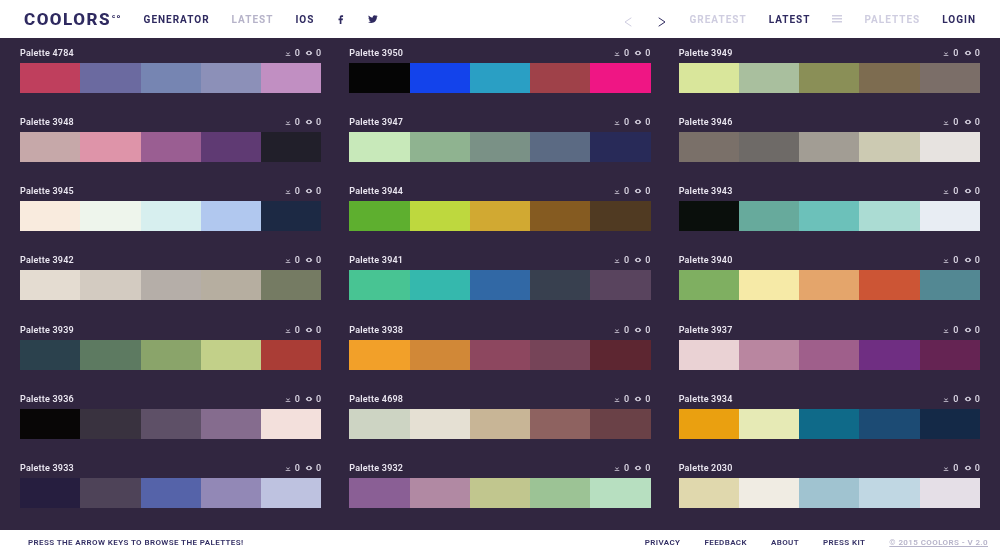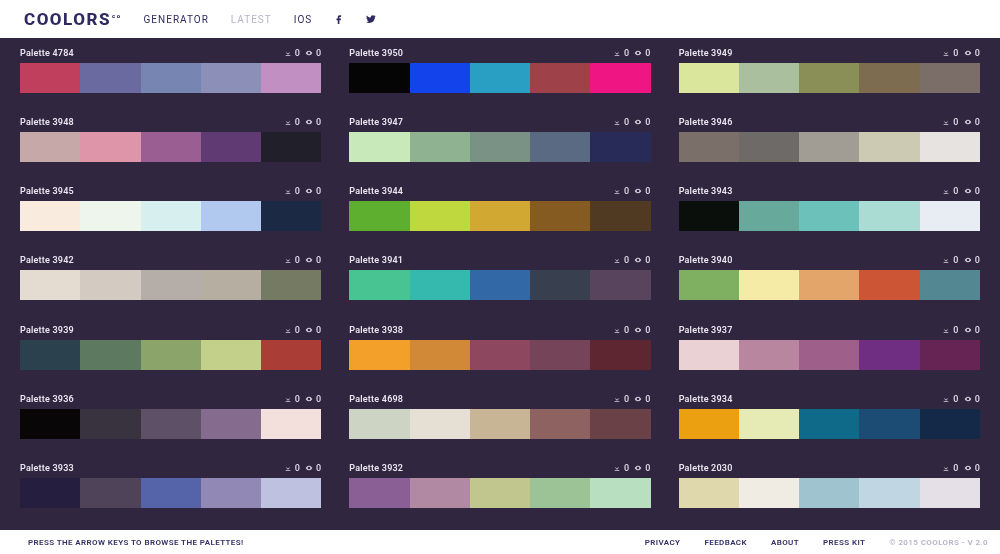--- a/index.html
+++ b/index.html
@@ -17,21 +17,21 @@
     display: flex;
     align-items: center;
     padding: 0 24px;
     justify-content: space-between;
     background: #fff;
   }
   .header-left { display: flex; align-items: center; gap: 22px; }
   .logo { font-size: 17px; font-weight: 800; letter-spacing: 1.5px; color: #2f2a60; position: relative; }
   .logo sup { font-size: 6px; vertical-align: super; margin-left: 1px; }
   .nav-link {
-    font-size: 10px; font-weight: 400; letter-spacing: 1px;
+    font-size: 10px; font-weight: 700; letter-spacing: 1px;
     color: #2f2a60; cursor: pointer;
   }
   .nav-link.dim { color: #b6b3c9; }
   .social-icon { width: 10px; height: 10px; fill: #2f2a60; cursor: pointer; }
   .header-right { display: flex; align-items: center; gap: 22px; }
   .arrow-btn { width: 12px; height: 12px; cursor: pointer; }
   .arrow-btn svg { stroke: #2f2a60; fill: none; stroke-width: 2; }
   .arrow-btn.dim svg { stroke: #cfcde0; }
   .text-action { font-size: 10px; font-weight: 700; letter-spacing: 1px; color: #2f2a60; cursor: pointer; }
   .text-action.dim { color: #cfcde0; }
@@ -73,38 +73,55 @@
     position: absolute;
     bottom: 0; left: 0; right: 0;
     font-size: 8px;
     letter-spacing: 0.4px;
     color: #343065;
     font-weight: 600;
     margin-left: 16px;
   }
   .footer-right { display: flex; gap: 24px; align-items: center; }
   .footer-link { cursor: pointer; }
-  .copy { color: #b6b3c9; }
+  .copy { color: #b6b3c9; text-decoration: underline; }
 </style>
 </head>
 <body>
 
 <div class="header">
   <div class="header-left">
     <div class="logo"><span>COOLORS</span><sup>co</sup></div>
     <span class="nav-link">GENERATOR</span>
     <span class="nav-link dim">LATEST</span>
     <span class="nav-link">IOS</span>
     <svg class="social-icon" viewBox="0 0 24 24">
         <path d="M13 3h4v4h-3c-.6 0-1 .4-1 1v3h4l-1 4h-3v9h-4v-9H6v-4h3V7c0-2.2 1.8-4 4-4z"></path>
       </svg>
     <svg class="social-icon" viewBox="0 0 24 24">
         <path d="M23 4.9c-.8.4-1.7.6-2.6.7.9-.6 1.6-1.4 2-2.5-.9.5-1.9.9-2.9 1.1C18.6 3.3 17.4 2.8 16 2.8c-2.6 0-4.7 2.1-4.7 4.7 0 .4 0 .7.1 1.1C7.7 8.4 4.1 6.5 1.7 3.6c-.4.7-.6 1.5-.6 2.4 0 1.6.8 3.1 2.1 3.9-.8 0-1.5-.2-2.1-.6v.1c0 2.3 1.6 4.2 3.8 4.6-.4.1-.8.2-1.3.2-.3 0-.6 0-.9-.1.6 1.9 2.4 3.3 4.5 3.3-1.6 1.3-3.7 2-6 2-.4 0-.8 0-1.1-.1 2.1 1.4 4.7 2.2 7.4 2.2 8.9 0 13.8-7.4 13.8-13.8v-.6c.9-.7 1.7-1.5 2.3-2.5z"></path>
       </svg>
   </div>
+  <div class="header-right">
+    <span class="arrow-btn dim"><svg viewBox="0 0 24 24">
+          <polyline points="18 4 6 12 18 20" stroke-linecap="round" stroke-linejoin="round"></polyline>
+        </svg></span>
+    <span class="arrow-btn"><svg viewBox="0 0 24 24">
+          <polyline points="6 4 18 12 6 20" stroke-linecap="round" stroke-linejoin="round"></polyline>
+        </svg></span>
+    <span class="text-action dim">GREATEST</span>
+    <span class="text-action">LATEST</span>
+    <svg class="menu-icon" viewBox="0 0 10 8">
+        <rect y="0" width="10" height="1.5"></rect>
+        <rect y="3" width="10" height="1.5"></rect>
+        <rect y="6" width="10" height="1.5"></rect>
+      </svg>
+    <span class="text-action dim">PALETTES</span>
+    <span class="text-action">LOGIN</span>
+  </div>
 </div>
 
 <div class="main" id="palette-grid">
     <div class="palette-card">
       <div class="palette-header">
         <span>Palette 4784</span>
         <span class="palette-stats">
           <span class="stat">
             <svg class="stat-icon" viewBox="0 0 24 24" fill="#d7d2e0">
               <path d="M12 3v11l-4-4-1.4 1.4L12 17l5.4-5.6L16 10l-4 4V3h0zM5 19h14v2H5z"></path>

